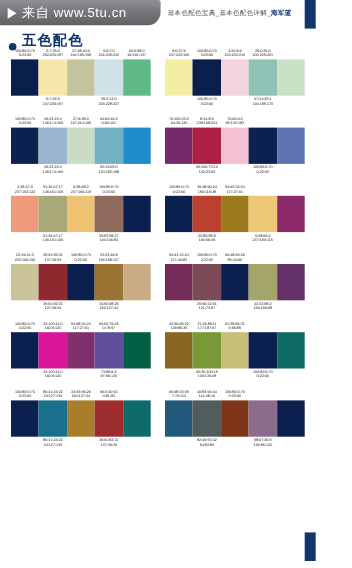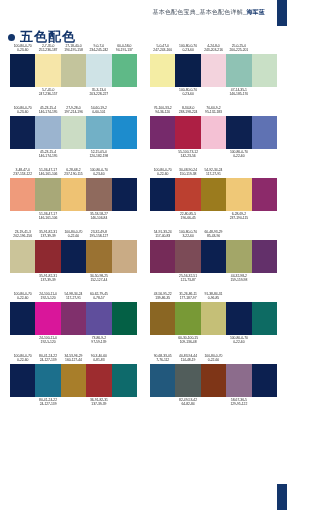--- a/index.html
+++ b/index.html
@@ -25,21 +25,21 @@
   .wm-txt{color:#ffffff;font-size:12px;letter-spacing:.5px;white-space:nowrap;}
   .crumb{
     position:absolute;right:22px;top:8px;
     font-size:6px;color:#4b5563;white-space:nowrap;letter-spacing:.2px;
   }
   .crumb b{color:#13356b;}
   .bar-tr{position:absolute;right:0;top:0;width:10px;height:26px;background:#13356b;}
   .bar-br{position:absolute;right:0;bottom:6px;width:10px;height:26px;background:#13356b;}
 
   
-  .title-row{position:absolute;left:8px;top:28px;display:flex;align-items:center;}
+  .title-row{position:absolute;left:8px;top:28px;display:flex;align-items:flex-end;}
   .bullet{width:7px;height:7px;border-radius:50%;background:#13356b;margin-right:5px;}
   .title{font-size:13px;font-weight:bold;color:#13356b;letter-spacing:1px;}
 
   
   .rows{position:absolute;left:0;top:44px;width:287px;}
   .row{display:flex;justify-content:space-between;padding:0 10px;margin-bottom:9px;box-sizing:border-box;}
   .group{width:127px;}
 
   .lbl-line{display:flex;height:9px;}
   .lbl-line.top{margin-bottom:1px;}
@@ -51,20 +51,24 @@
   }
   .cell-lbl span{display:block;}
   .swatches{display:flex;height:33px;width:100%;}
   .sw{width:20%;height:33px;}
   .lbl-line.bot{margin-top:1px;}
 </style>
 </head>
 <body>
 
 <div class="header">
+  <div class="wm">
+    <div class="wm-tri"></div>
+    <div class="wm-txt">来自 www.5tu.cn</div>
+  </div>
   <div class="crumb">
     <span>基本色配色宝典_基本色配色详解_</span><b>海军蓝</b>
   </div>
   <div class="bar-tr"></div>
 </div>
 
 <div class="title-row">
   <div class="bullet"></div>
   <div class="title">五色配色</div>
 </div>

